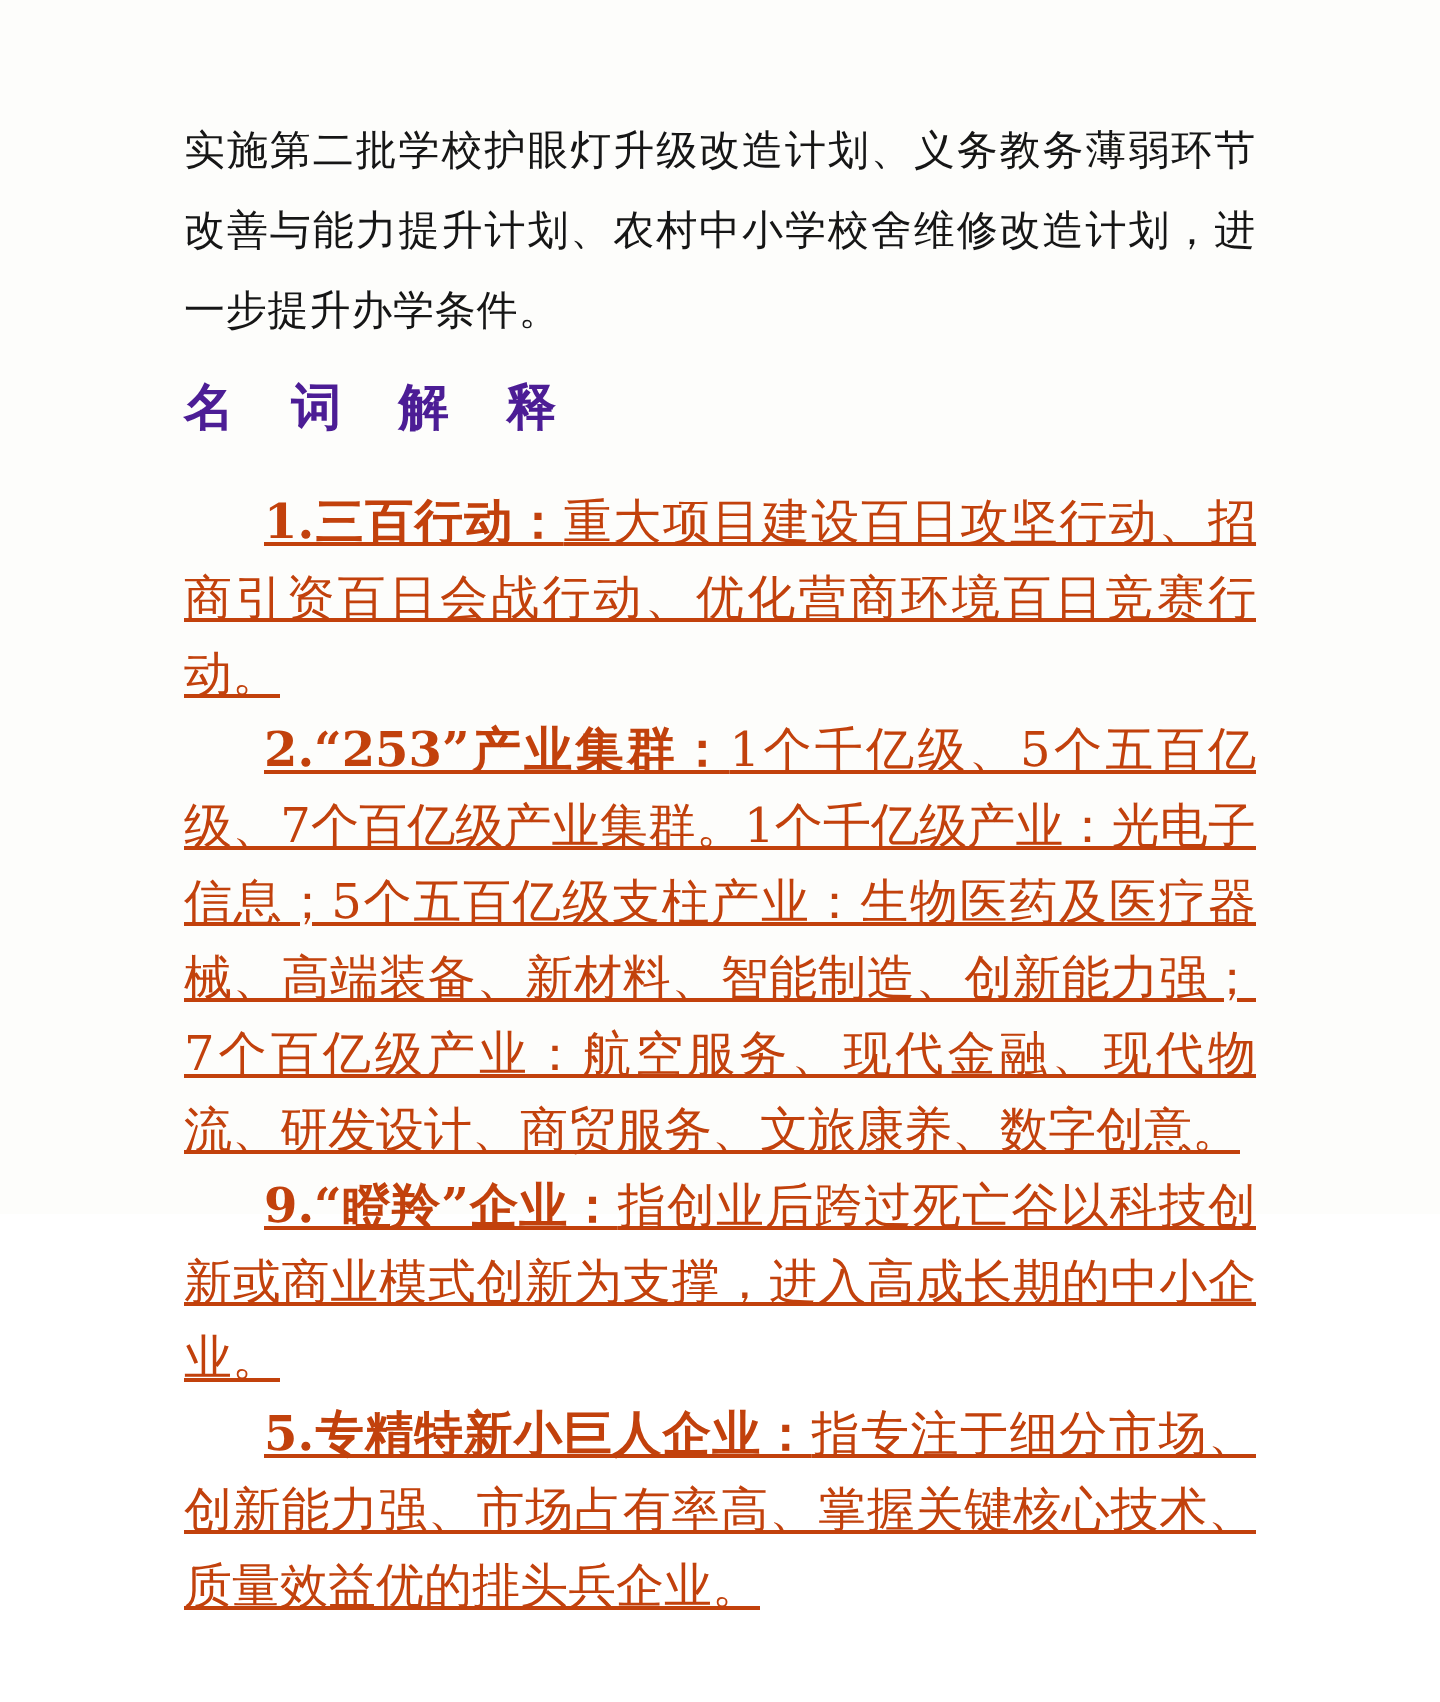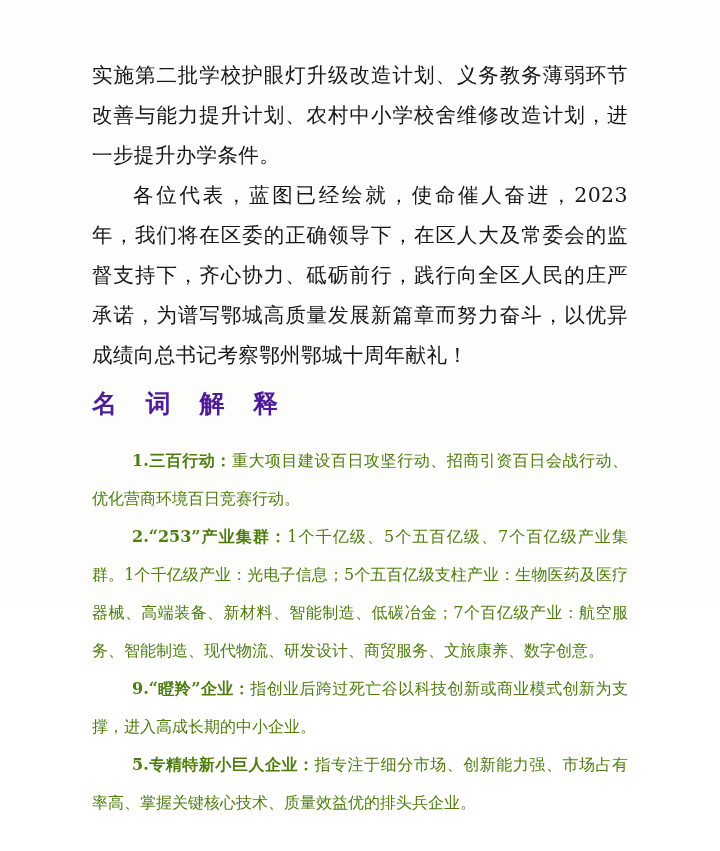--- a/index.html
+++ b/index.html
@@ -37,49 +37,49 @@
   .heading {
     text-align: left;
     font-size: 25px;
     font-weight: bold;
     letter-spacing: 10px;
     margin: 12px 0 22px 0;
     color: #4c1d95;
     font-family: "DejaVu Serif", "Liberation Serif", serif;
   }
   .term-block {
-    font-size: 16px;
+    font-size: 24px;
     line-height: 38px;
     text-align: justify;
     text-justify: inter-ideograph;
     text-indent: 40px;
     margin: 0;
-    color: #4d7c0f;
+    color: #c2410c;
+    text-decoration: underline;
   }
   .term-label {
     font-weight: bold;
   }
 </style>
 </head>
 <body>
 
 <div class="page">
 
   <p class="para">实施第二批学校护眼灯升级改造计划、义务教务薄弱环节改善与能力提升计划、农村中小学校舍维修改造计划，进一步提升办学条件。</p>
 
-  <p class="para indent">各位代表，蓝图已经绘就，使命催人奋进，2023 年，我们将在区委的正确领导下，在区人大及常委会的监督支持下，齐心协力、砥砺前行，践行向全区人民的庄严承诺，为谱写鄂城高质量发展新篇章而努力奋斗，以优异成绩向总书记考察鄂州鄂城十周年献礼！</p>
 
   <h2 class="heading">名 词 解 释</h2>
 
   <p class="term-block">
     <span class="term-label">1.三百行动：</span><span>重大项目建设百日攻坚行动、招商引资百日会战行动、优化营商环境百日竞赛行动。</span>
   </p>
 
   <p class="term-block">
-    <span class="term-label">2.“253”产业集群：</span><span>1个千亿级、5个五百亿级、7个百亿级产业集群。1个千亿级产业：光电子信息；5个五百亿级支柱产业：生物医药及医疗器械、高端装备、新材料、智能制造、低碳冶金；7个百亿级产业：航空服务、智能制造、现代物流、研发设计、商贸服务、文旅康养、数字创意。</span>
+    <span class="term-label">2.“253”产业集群：</span><span>1个千亿级、5个五百亿级、7个百亿级产业集群。1个千亿级产业：光电子信息；5个五百亿级支柱产业：生物医药及医疗器械、高端装备、新材料、智能制造、创新能力强；7个百亿级产业：航空服务、现代金融、现代物流、研发设计、商贸服务、文旅康养、数字创意。</span>
   </p>
 
   <p class="term-block">
     <span class="term-label">9.“瞪羚”企业：</span><span>指创业后跨过死亡谷以科技创新或商业模式创新为支撑，进入高成长期的中小企业。</span>
   </p>
 
   <p class="term-block">
     <span class="term-label">5.专精特新小巨人企业：</span><span>指专注于细分市场、创新能力强、市场占有率高、掌握关键核心技术、质量效益优的排头兵企业。</span>
   </p>
 

